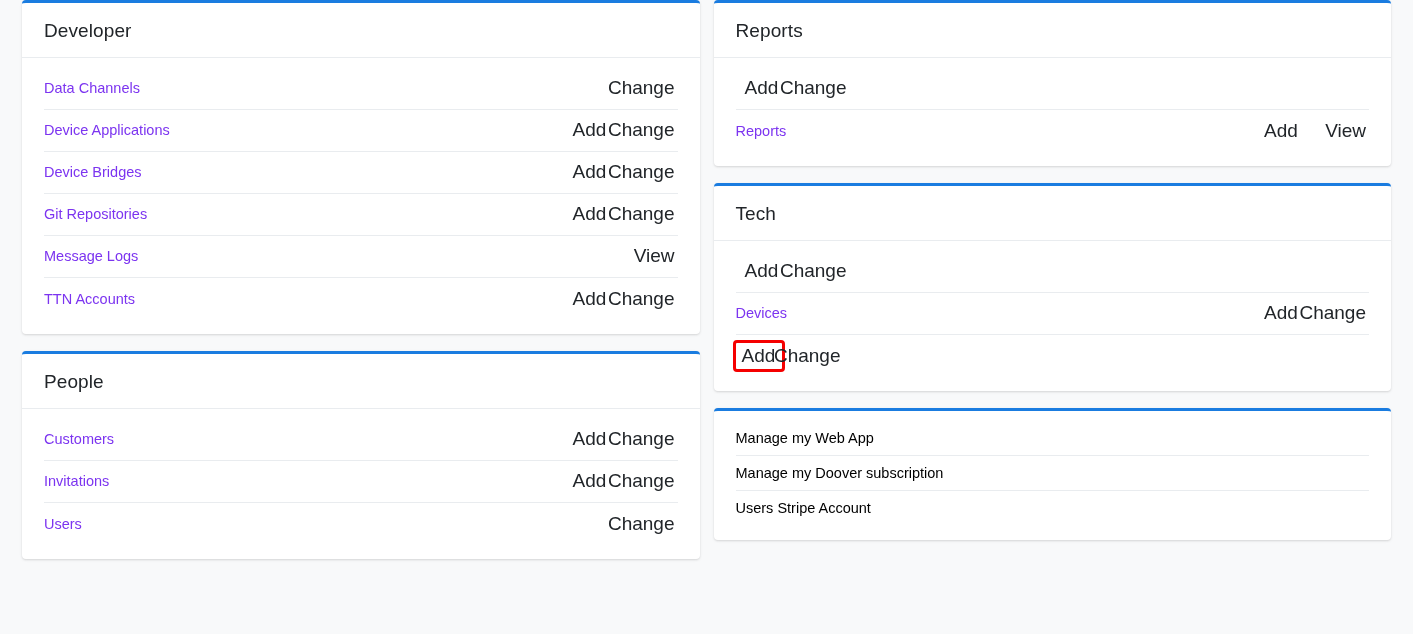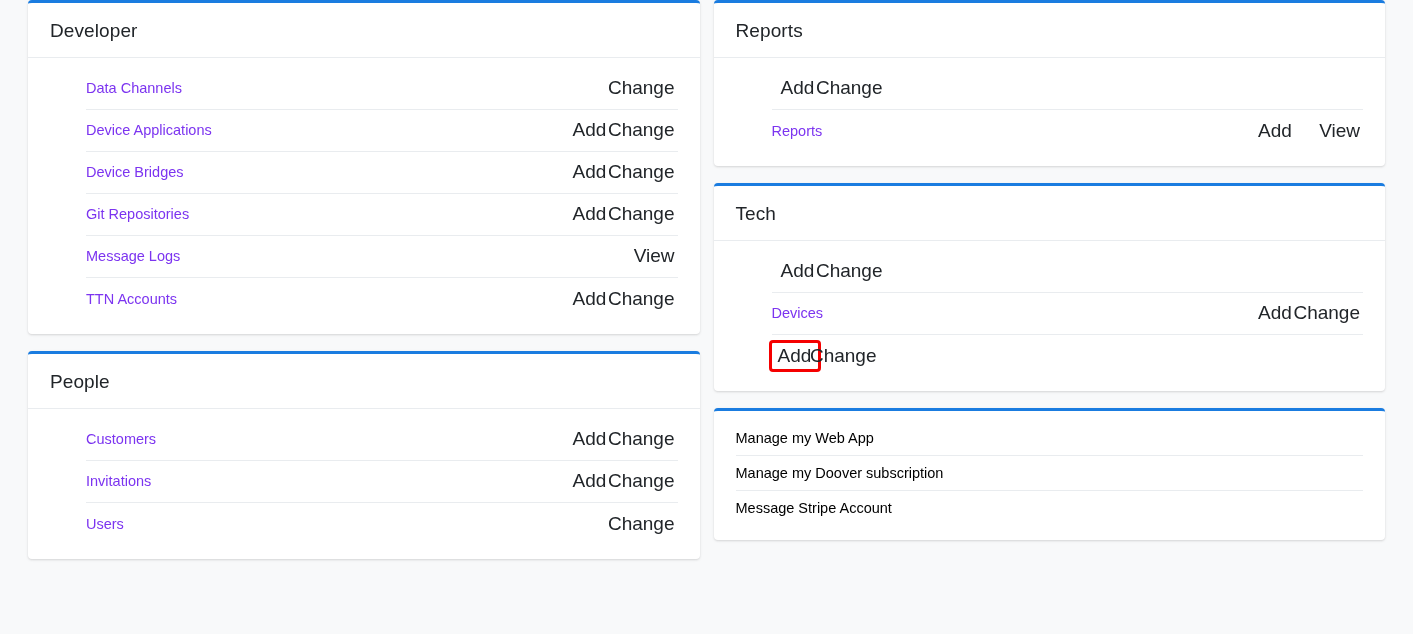--- a/index.html
+++ b/index.html
@@ -10,21 +10,21 @@
     background: #f8f9fa;
     font-family: "Liberation Sans", sans-serif;
     overflow: hidden;
   }
 
   .dashboard {
     display: flex;
     align-items: flex-start;
     width: 1413px;
     height: 634px;
-    padding: 0 28px;
+    padding: 0 22px;
     gap: 14px;
   }
 
   .column {
     display: flex;
     flex-direction: column;
     gap: 17px;
     flex: 1 1 0;
     min-width: 0;
   }
@@ -57,21 +57,20 @@
   .card__body {
     padding: 10px 22px 14px 22px;
   }
 
   
   .model-row {
     display: flex;
     align-items: center;
     min-height: 42px;
     border-bottom: 1px solid #e9ecef;
-    margin-left: 36px;
   }
 
   .model-row:last-child { border-bottom: none; }
 
   .model-row__name {
     flex: 1 1 auto;
     min-width: 0;
     font-size: 14.5px;
     color: #7c34f0;
     text-decoration: none;
@@ -258,18 +257,18 @@
       </div>
       <div class="card">
         <div class="card__body">
           <div class="link-row">
             <a class="link-row__label">Manage my Web App</a>
           </div>
           <div class="link-row">
             <a class="link-row__label">Manage my Doover subscription</a>
           </div>
           <div class="link-row">
-            <a class="link-row__label">Message Stripe Account</a>
+            <a class="link-row__label">Users Stripe Account</a>
           </div>
         </div>
       </div>
     </div>
 </div>
 
 </body></html>

